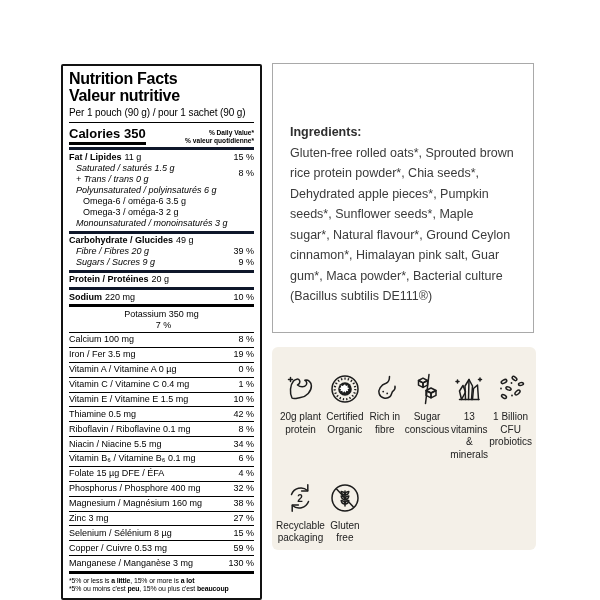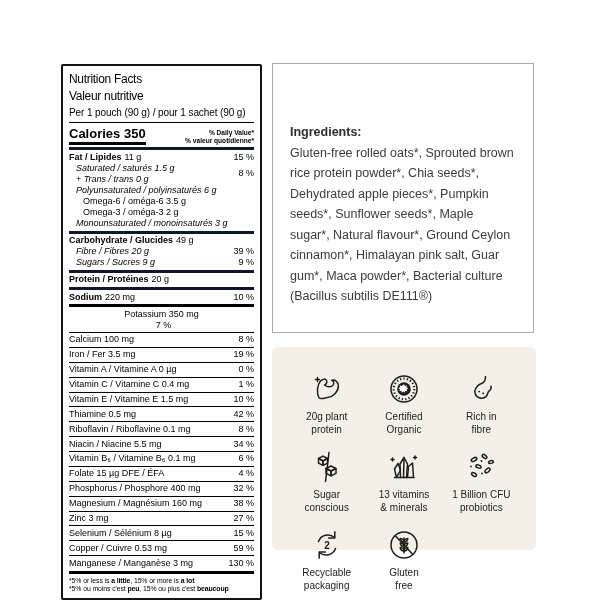--- a/index.html
+++ b/index.html
@@ -3,21 +3,21 @@
 <meta charset="utf-8">
 <style>
   html,body{margin:0;padding:0;}
   body{width:600px;height:600px;background:#ffffff;position:relative;
        font-family:"Liberation Sans","DejaVu Sans",sans-serif;color:#000;}
   .panel{position:absolute;box-sizing:border-box;background:#fff;}
 
   
   #nutrition{left:61px;top:64px;width:201px;border:2px solid #131313;border-radius:2px;
              padding:5px 6px 4px;}
-  .nf-title{font-size:12px;font-weight:400;line-height:16.5px;letter-spacing:-0.3px;}
+  .nf-title{font-size:16px;font-weight:700;line-height:16.5px;letter-spacing:-0.3px;}
   .nf-serving{font-size:10px;margin:3px 0 4px;letter-spacing:-0.1px;}
   .nf-cal{display:flex;justify-content:space-between;align-items:flex-end;
           border-top:1px solid #000;padding:3px 0 2px;}
   .nf-cal-left{font-size:13px;font-weight:700;border-bottom:3px solid #000;padding-bottom:1px;align-self:flex-start;}
   .nf-cal-right{font-size:6.6px;font-weight:700;text-align:right;line-height:8px;padding-top:1px;}
   .nf-group{border-top:3px solid #0f172a;padding:1.5px 0;}
   .nf-row{display:flex;justify-content:space-between;align-items:center;
           font-size:9px;line-height:11.1px;}
   .nf-row.ind1 .nf-left{padding-left:7px;font-style:italic;}
   .nf-row.ind2 .nf-left{padding-left:14px;}
@@ -32,22 +32,22 @@
 
   
   #ingredients{left:272px;top:63px;width:262px;height:270px;border:1px solid #a9a9a9;
                padding:13px 17px;color:#3b3b3b;font-size:12.5px;line-height:20.5px;}
   .ing-h{font-weight:700;color:#2e2e2e;margin-top:45px;}
   .may{margin-top:14px;}
   .organic{margin-top:16px;}
 
   
   #features{left:272px;top:347px;width:264px;height:203px;background:#f4f0e8;border:none;
-            border-radius:6px;display:grid;grid-template-columns:repeat(3,1fr);
-            padding:25px 16px 0;row-gap:14px;}
+            border-radius:6px;display:grid;grid-template-columns:repeat(6,1fr);
+            padding:25px 4px 0;row-gap:14px;}
   .feat{display:flex;flex-direction:column;align-items:center;text-align:center;}
   .feat svg{width:34px;height:34px;display:block;}
   .feat-label{margin-top:5px;font-size:10px;line-height:12.5px;color:#222;white-space:pre-line;}
 </style>
 </head>
 <body>
 
 <div>
 
   <section id="nutrition" class="panel">

